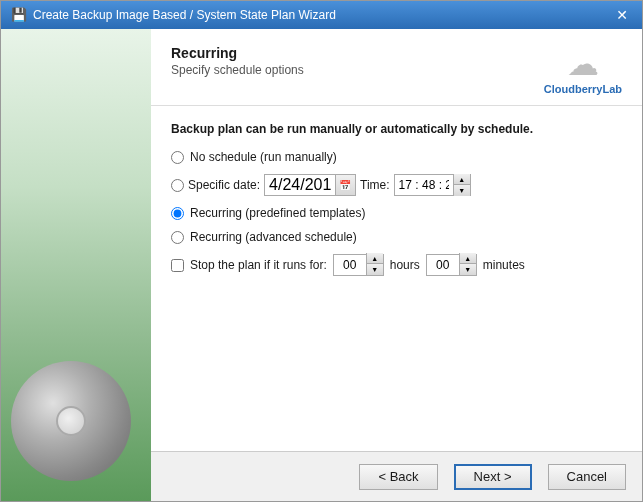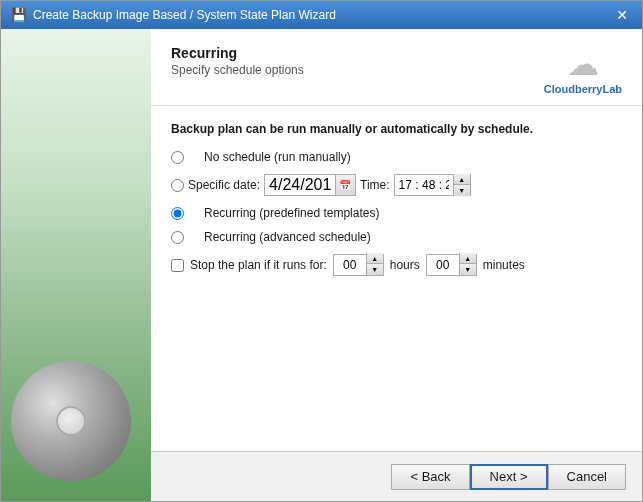--- a/index.html
+++ b/index.html
@@ -129,21 +129,21 @@
       margin-bottom: 14px;
       color: #1a1a1a;
     }
     .info-text strong {
       font-weight: bold;
     }
     .radio-option {
       display: flex;
       align-items: center;
       margin-bottom: 10px;
-      gap: 20px;
+      gap: 6px;
     }
     .radio-option input[type="radio"] {
       margin: 0;
     }
     .radio-label {
       font-size: 12px;
       color: #1a1a1a;
     }
     .specific-date-row {
       display: flex;
@@ -253,21 +253,21 @@
     .run-missed-row input[type="checkbox"] {
       margin: 0;
     }
     .footer {
       background: #f0f0f0;
       border-top: 1px solid #ccc;
       padding: 10px 16px;
       display: flex;
       justify-content: flex-end;
       align-items: center;
-      gap: 0;
+      gap: 16px;
       height: 50px;
     }
     .btn {
       padding: 4px 18px;
       font-size: 13px;
       cursor: pointer;
       height: 26px;
       display: flex;
       align-items: center;
       justify-content: center;

